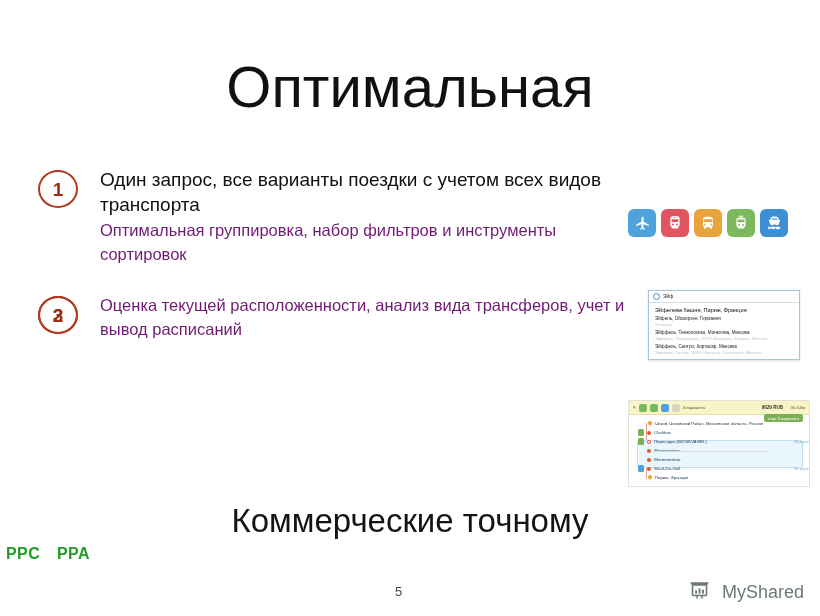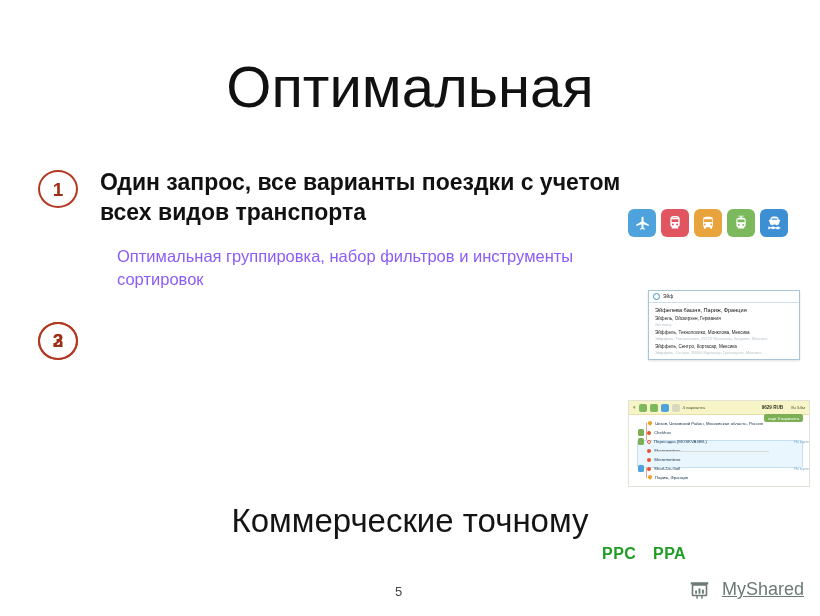--- a/index.html
+++ b/index.html
@@ -55,32 +55,32 @@
     box-sizing: border-box;
     color: #9e2f16;
     font-size: 19px;
     font-weight: 700;
     display: flex;
     align-items: center;
     justify-content: center;
     line-height: 1;
   }
   .bullet-head {
-    font-size: 23px;
-    font-weight: 700;
+    font-size: 19px;
+    font-weight: 400;
     color: #111111;
     line-height: 1.30;
     margin: 0 0 2px 0;
   }
   .bullet-body {
     font-size: 16.5px;
     font-weight: 400;
-    color: #8b5cf6;
+    color: #701a75;
     line-height: 1.42;
-    margin: 17px;
+    margin: 0;
   }
   #bullet-1 { margin-bottom: 28px; }
   #bullet-2 { margin-bottom: 17px; }
   #bullet-3 { margin-bottom: 0; }
 
   
   .commercial-title {
     position: absolute;
     left: 0;
     top: 503px;
@@ -90,45 +90,44 @@
     font-weight: 400;
     color: #141414;
     line-height: 1.1;
     white-space: nowrap;
   }
   .ppc-ppa {
     position: absolute;
     left: 0;
     top: 545px;
     width: 692px;
-    text-align: right;
+    text-align: left;
     font-size: 16px;
     font-weight: 700;
     color: #1f9d24;
     letter-spacing: 0.4px;
   }
   .ppc-ppa span { margin: 0 6px; }
 
   
   .page-number {
     position: absolute;
     left: 395px;
     top: 584px;
     font-size: 13px;
     color: #444444;
   }
   .brand {
     position: absolute;
     right: 16px;
     top: 580px;
     display: flex;
-    align-items: flex-start;
+    align-items: flex-end;
     gap: 12px;
     color: #6b7a73;
-    text-decoration: underline;
   }
   .brand-icon {
     width: 21px;
     height: 21px;
     display: block;
   }
   .brand-name {
     font-size: 18px;
     font-weight: 400;
     color: #6b7a73;
@@ -382,20 +381,21 @@
     <p class="bullet-head">Один запрос, все варианты поездки с учетом всех видов транспорта</p>
     <p class="bullet-body">Оптимальная группировка, набор фильтров и инструменты сортировок</p>
   </div>
 
   <div class="bullet" id="bullet-2">
     <div class="bullet-badge">2</div>
   </div>
 
   <div class="bullet" id="bullet-3">
     <div class="bullet-badge">3</div>
+    <p class="bullet-body">Оценка текущей расположенности, анализ вида трансферов, учет и вывод расписаний</p>
   </div>
 
 </div>
 
 <div class="transport-icons">
 
   <div class="ti" id="ti-plane" style="background: rgb(78, 163, 221);">
     <svg width="17" height="17" viewBox="0 0 24 24" aria-hidden="true">
       <path fill="#ffffff" d="M21 15.5v-1.8l-7.5-4.4V4.1c0-.8-.6-1.5-1.4-1.5s-1.5.7-1.5 1.5v5.2L3 13.7v1.8l7.6-2.3v4.9l-2.2 1.5v1.3l3.6-1 3.6 1v-1.3l-2.2-1.5v-4.9L21 15.5z"></path>
     </svg>

